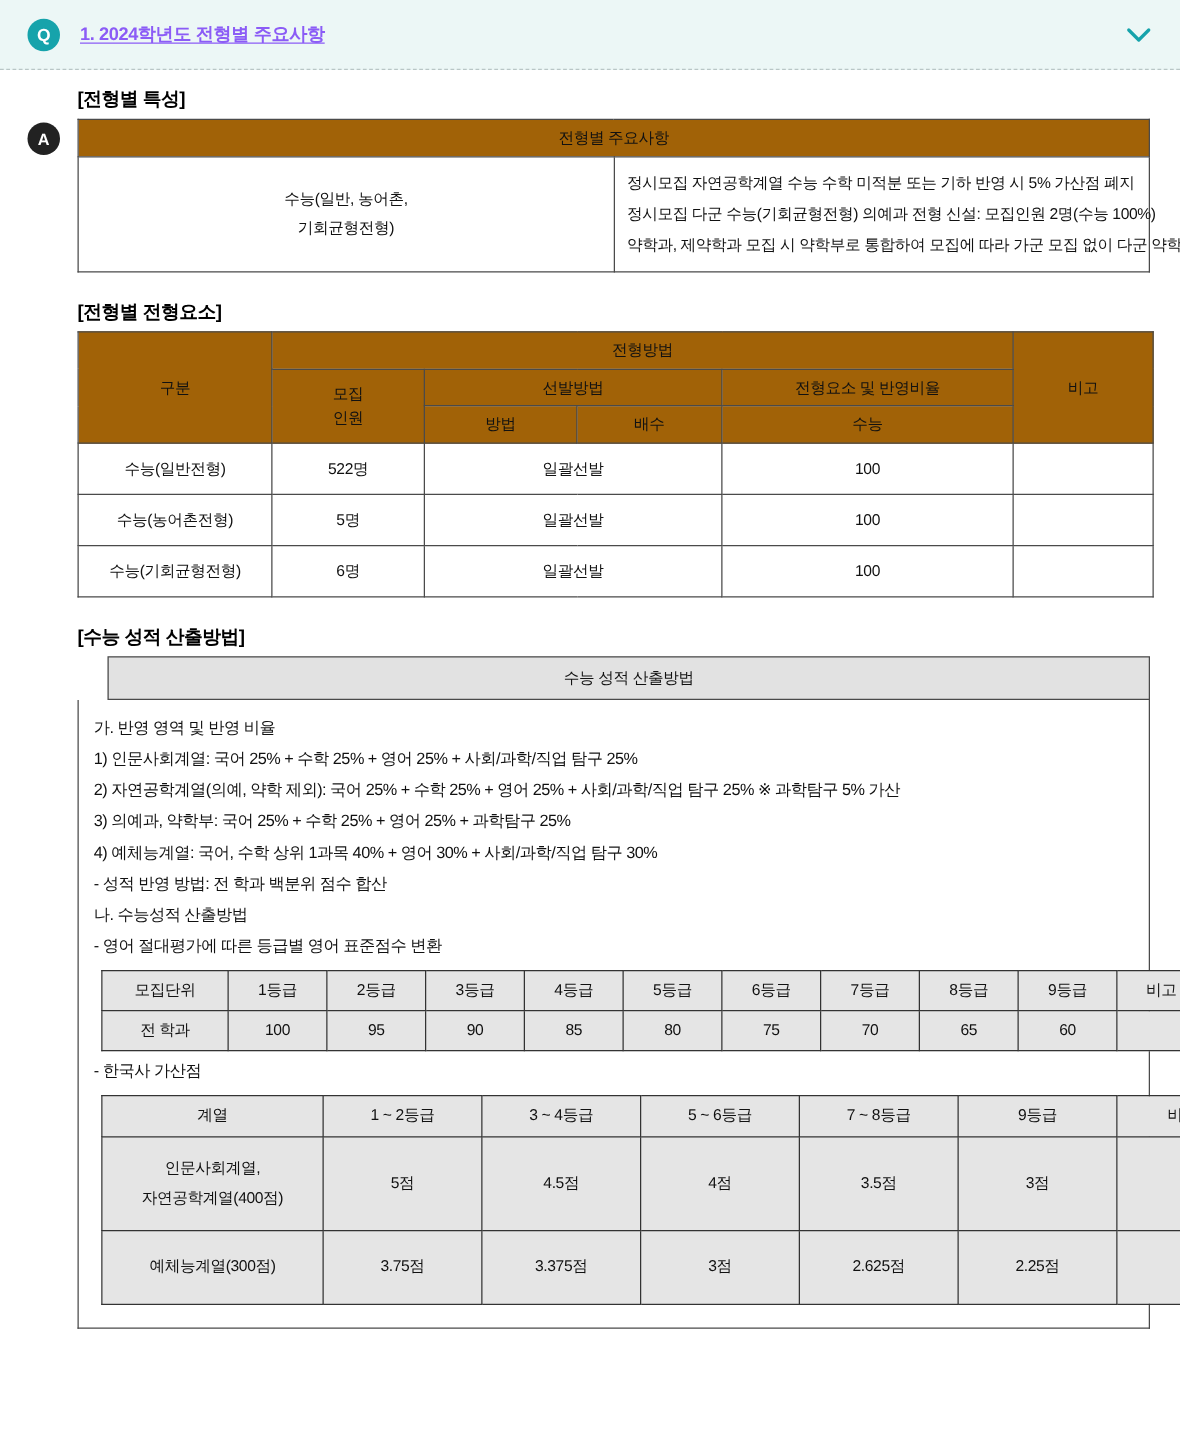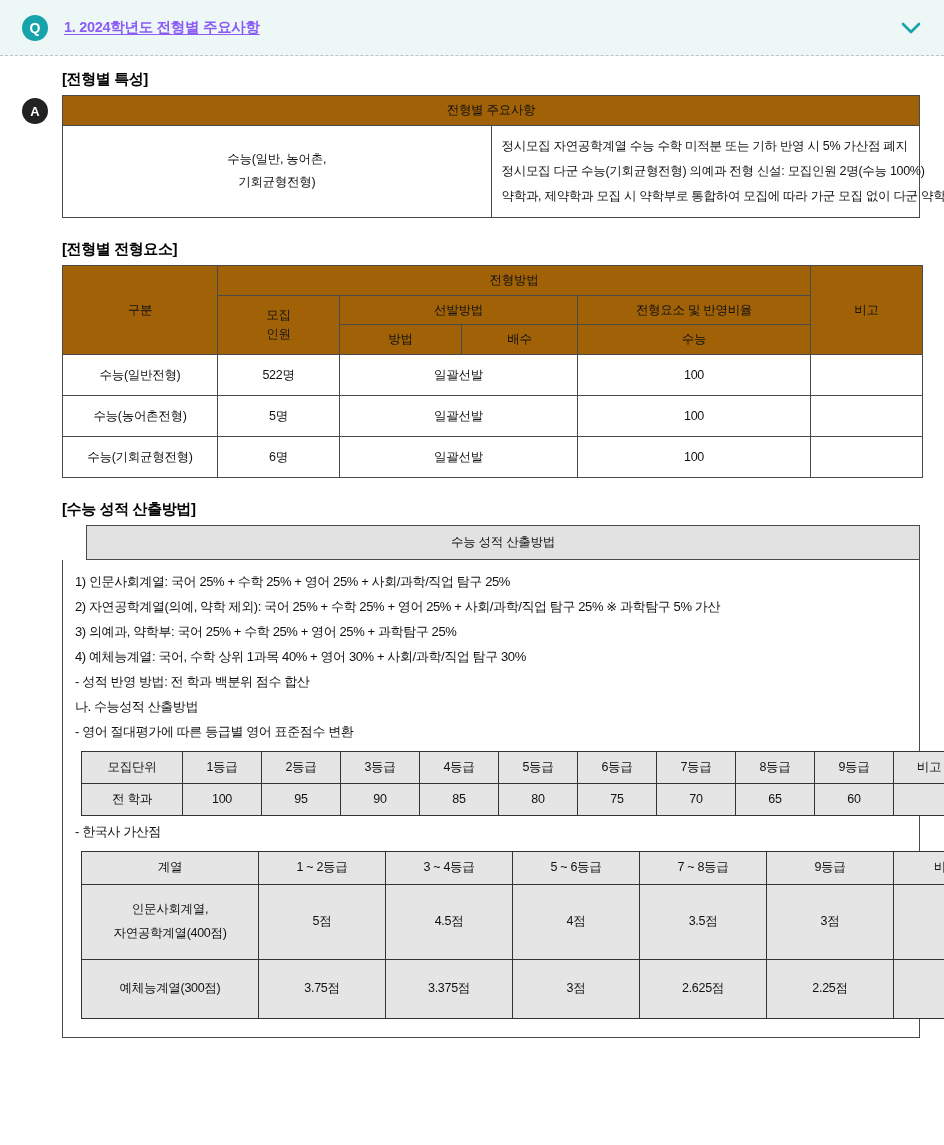--- a/index.html
+++ b/index.html
@@ -284,20 +284,21 @@
         <td></td>
       </tr>
     </tbody>
       </table>
 
     <div class="sec-title gap">[수능 성적 산출방법]</div>
 
     <div class="calc-head">수능 성적 산출방법</div>
 
     <div class="calc-box">
+      <div class="calc-line">가. 반영 영역 및 반영 비율</div>
       <div class="calc-line">1) 인문사회계열: 국어 25% +  수학 25% +  영어 25% + 사회/과학/직업 탐구 25%</div>
       <div class="calc-line wrap">2) 자연공학계열(의예, 약학 제외): 국어 25% +  수학 25% +  영어 25% +  사회/과학/직업 탐구 25% ※ 과학탐구 5% 가산</div>
       <div class="calc-line">3) 의예과, 약학부: 국어 25% +  수학 25% +  영어 25% +  과학탐구 25%</div>
       <div class="calc-line">4) 예체능계열: 국어, 수학 상위 1과목 40% +  영어 30% +  사회/과학/직업 탐구 30%</div>
 
       <div class="calc-line">- 성적 반영 방법: 전 학과 백분위 점수 합산</div>
       <div class="calc-line">나. 수능성적 산출방법</div>
       <div class="calc-line">- 영어 절대평가에 따른 등급별 영어 표준점수 변환</div>
 
       <table class="inner t-eng">

